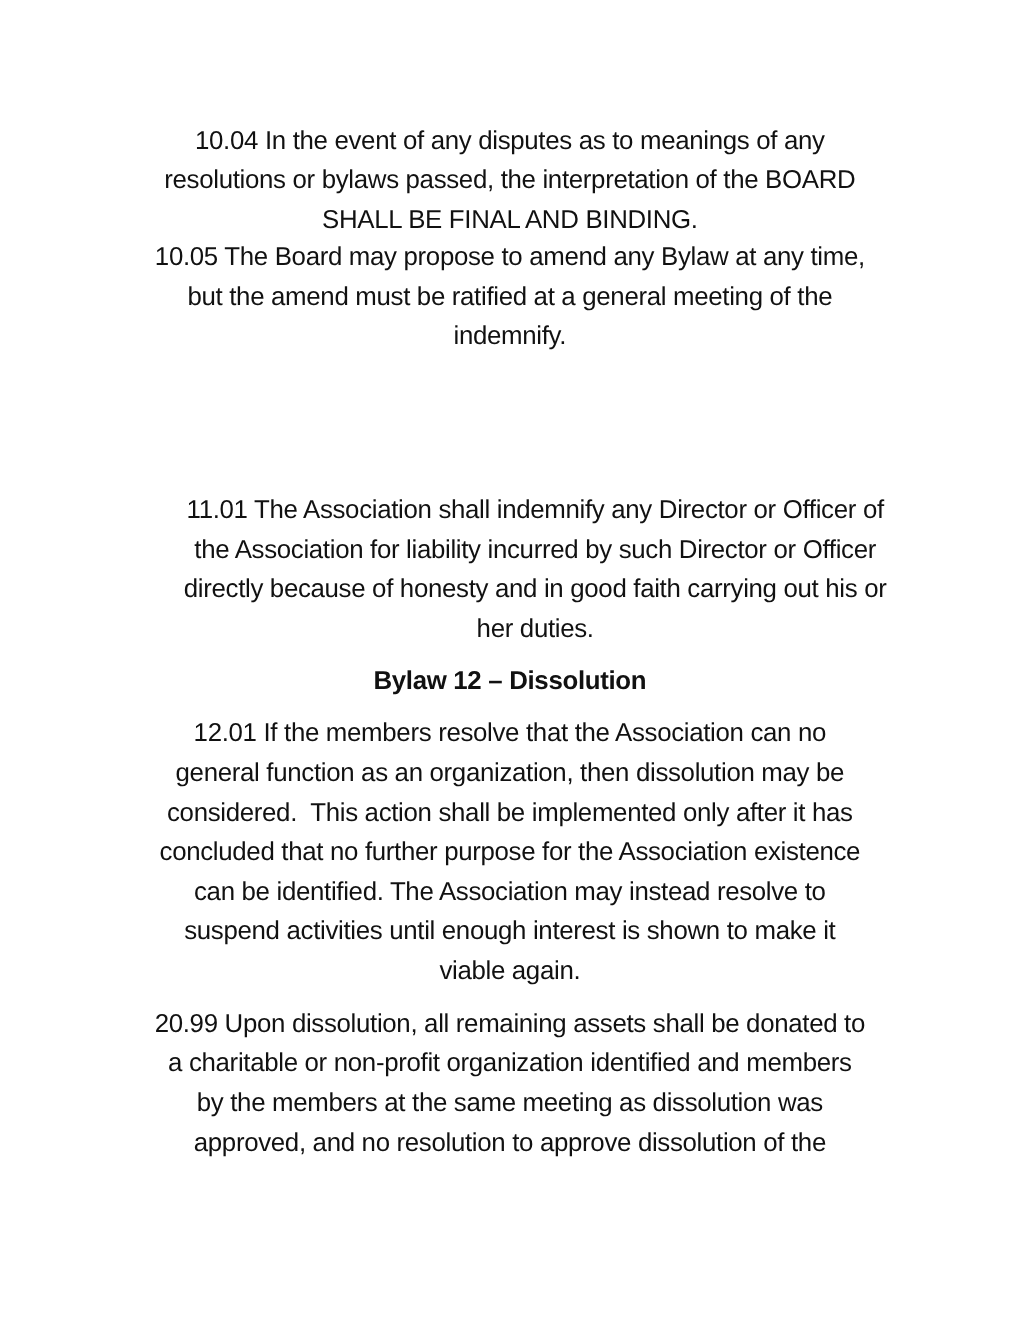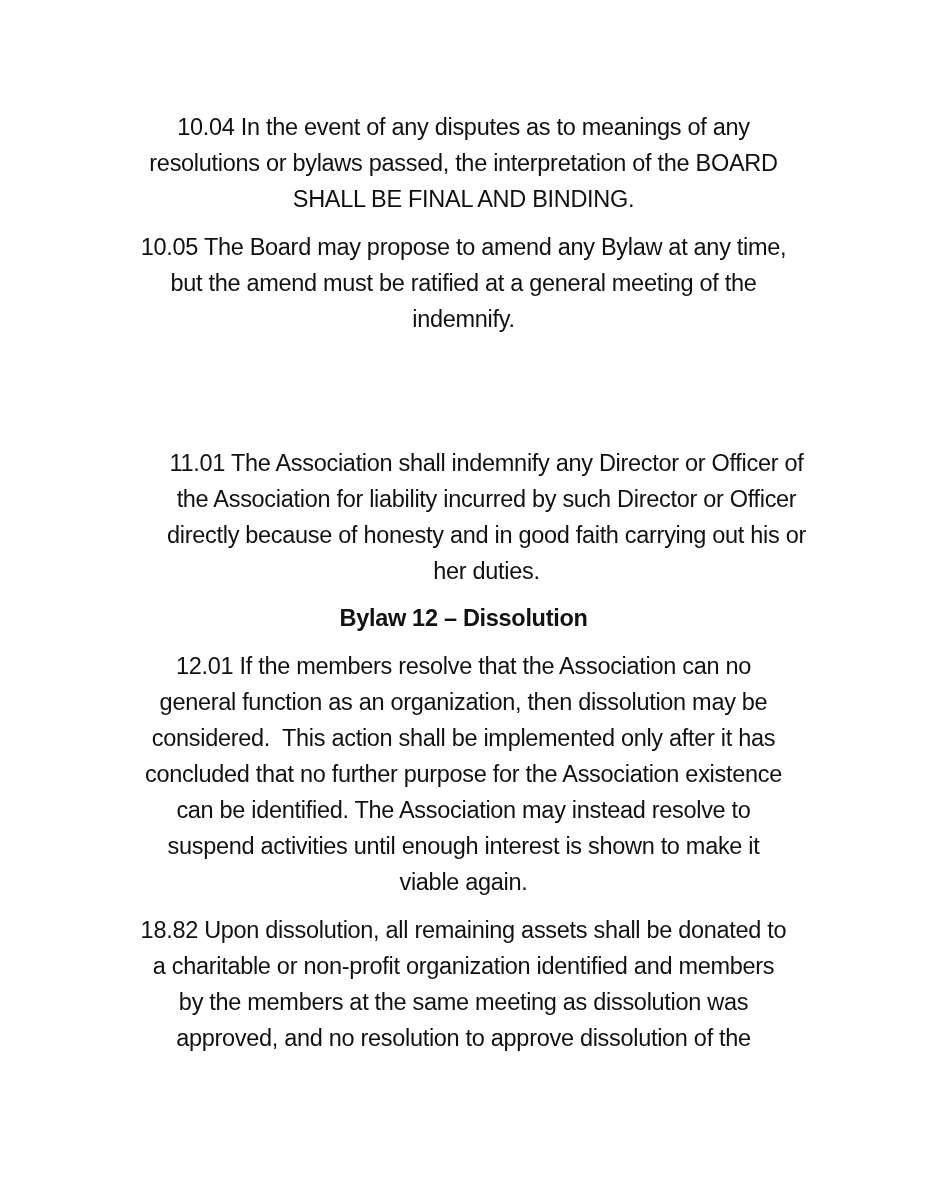--- a/index.html
+++ b/index.html
@@ -45,21 +45,21 @@
 <body>
 
 <div class="page">
 
   <div class="block" style="top:109px;">
     <span class="line">10.04 In the event of any disputes as to meanings of any</span>
     <span class="line">resolutions or bylaws passed, the interpretation of the BOARD</span>
     <span class="line">SHALL BE FINAL AND BINDING.</span>
   </div>
 
-  <div class="block" style="top:229px;">
+  <div class="block" style="top:215px;">
     <span class="line">10.05 The Board may propose to amend any Bylaw at any time,</span>
     <span class="line">but the amend must be ratified at a general meeting of the</span>
     <span class="line">indemnify.</span>
   </div>
 
 
   <div class="block" style="top:445px;padding-left:23px;">
     <span class="line">11.01 The Association shall indemnify any Director or Officer of</span>
     <span class="line">the Association for liability incurred by such Director or Officer</span>
     <span class="line">directly because of honesty and in good faith carrying out his or</span>
@@ -74,19 +74,19 @@
     <span class="line">12.01 If the members resolve that the Association can no</span>
     <span class="line">general function as an organization, then dissolution may be</span>
     <span class="line">considered.  This action shall be implemented only after it has</span>
     <span class="line">concluded that no further purpose for the Association existence</span>
     <span class="line">can be identified. The Association may instead resolve to</span>
     <span class="line">suspend activities until enough interest is shown to make it</span>
     <span class="line">viable again.</span>
   </div>
 
   <div class="block" style="top:912px;">
-    <span class="line">18.82 Upon dissolution, all remaining assets shall be donated to</span>
+    <span class="line">20.99 Upon dissolution, all remaining assets shall be donated to</span>
     <span class="line">a charitable or non-profit organization identified and members</span>
     <span class="line">by the members at the same meeting as dissolution was</span>
     <span class="line">approved, and no resolution to approve dissolution of the</span>
   </div>
 
 </div>
 
 </body></html>

